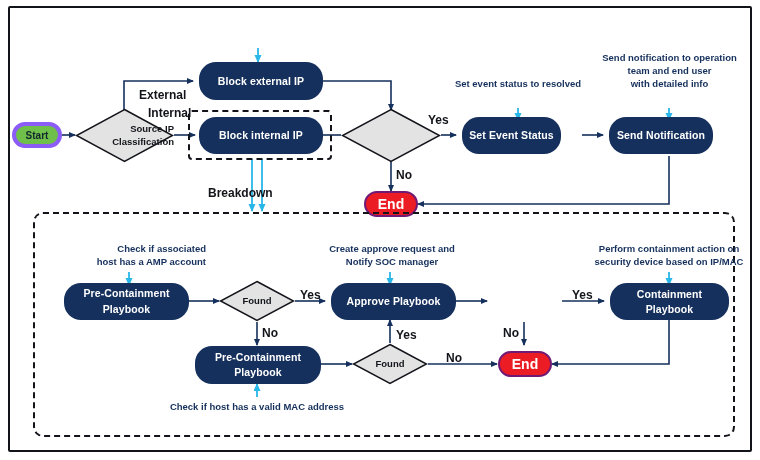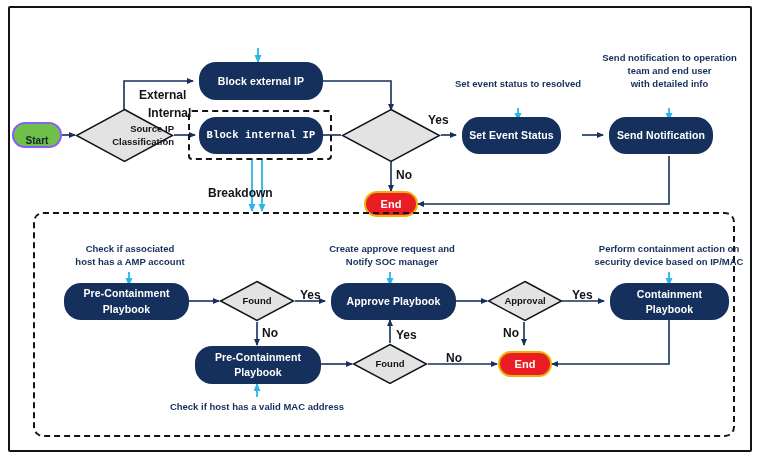--- a/index.html
+++ b/index.html
@@ -60,40 +60,40 @@
     line-height: 1.35;
     letter-spacing: 0.1px;
     padding: 18px 4px;
   }
   .node.two-line { line-height: 1.45; }
   
   .term-start {
     position: absolute;
     box-sizing: border-box;
     background: #6fc04a;
-    border: 2px solid #8b5cf6;
+    border: 4px solid #8b5cf6;
     border-radius: 999px;
     color: #12262e;
     display: flex;
-    align-items: flex-end;
+    align-items: center;
     justify-content: center;
     font-size: 10px;
     font-weight: bold;
   }
   .term-end {
     position: absolute;
     box-sizing: border-box;
     background: #ec1c24;
-    border: 2px solid #eab308;
+    border: 2px solid #701a75;
     border-radius: 999px;
     color: #ffffff;
     display: flex;
     align-items: center;
     justify-content: center;
-    font-size: 11px;
+    font-size: 14px;
     font-weight: bold;
   }
   
   .decision {
     position: absolute;
     display: flex;
     align-items: center;
     justify-content: center;
   }
   .decision .dia {
@@ -220,21 +220,21 @@
     <span class="dtext">Source IP
 Classification</span>
   </div>
 
   <div class="node" style="left:199px; top:62px; width:124px; height:38px;">
     <span>Block external IP</span>
   </div>
 
   <div class="dashed-box" style="left:188px; top:110px; width:144px; height:50px;"></div>
 
-  <div class="node" style="left:199px; top:117px; width:124px; height:37px;font-family:Liberation Mono, monospace;">
+  <div class="node" style="left:199px; top:117px; width:124px; height:37px;">
     <span>Block internal IP</span>
   </div>
 
   <div class="decision" style="left:341px; top:108px; width:100px; height:55px;">
     <svg class="dia" viewBox="0 0 100 55" preserveAspectRatio="none">
       <polygon points="50,1.5 98.5,27.5 50,53.5 1.5,27.5" fill="#e3e3e3" stroke="#12141a" stroke-width="1.5"></polygon>
     </svg>
   </div>
 
   <div class="node" style="left:462px; top:117px; width:99px; height:37px;">
@@ -271,26 +271,20 @@
     <svg class="dia" viewBox="0 0 76 42" preserveAspectRatio="none">
       <polygon points="38,1.5 74.5,21 38,40.5 1.5,21" fill="#e3e3e3" stroke="#12141a" stroke-width="1.5"></polygon>
     </svg>
     <span class="dtext">Found</span>
   </div>
 
   <div class="node" style="left:331px; top:283px; width:125px; height:37px;">
     <span>Approve Playbook</span>
   </div>
 
-  <div class="decision" style="left:487px; top:280px; width:76px; height:42px;">
-    <svg class="dia" viewBox="0 0 76 42" preserveAspectRatio="none">
-      <polygon points="38,1.5 74.5,21 38,40.5 1.5,21" fill="#e3e3e3" stroke="#12141a" stroke-width="1.5"></polygon>
-    </svg>
-    <span class="dtext">Approval</span>
-  </div>
 
   <div class="node" style="left:610px; top:283px; width:119px; height:37px;">
     <span>Containment Playbook</span>
   </div>
 
   <div class="node two-line" style="left:195px; top:346px; width:126px; height:38px;">
     <span style="white-space:pre-line;">Pre-Containment
 Playbook</span>
   </div>
 
@@ -305,21 +299,21 @@
     <span>End</span>
   </div>
 
   <div class="edge-label" style="left:300px; top:288px;">Yes</div>
   <div class="edge-label" style="left:262px; top:326px;">No</div>
   <div class="edge-label" style="left:396px; top:328px;">Yes</div>
   <div class="edge-label" style="left:446px; top:351px;">No</div>
   <div class="edge-label" style="left:572px; top:288px;">Yes</div>
   <div class="edge-label" style="left:503px; top:326px;">No</div>
 
-  <div class="annotation" style="left:54px; top:243px; width:152px;">Check if associated
+  <div class="annotation" style="left:54px; top:243px; width:152px;text-align:right;">Check if associated
 host has a AMP account</div>
   <div class="annotation" style="left:312px; top:243px; width:160px;">Create approve request and
 Notify SOC manager</div>
   <div class="annotation" style="left:576px; top:243px; width:186px;">Perform containment action on
 security device based on IP/MAC</div>
   <div class="annotation" style="left:157px; top:401px; width:200px;">Check if host has a valid MAC address</div>
 
 </div>
 
 </body></html>

